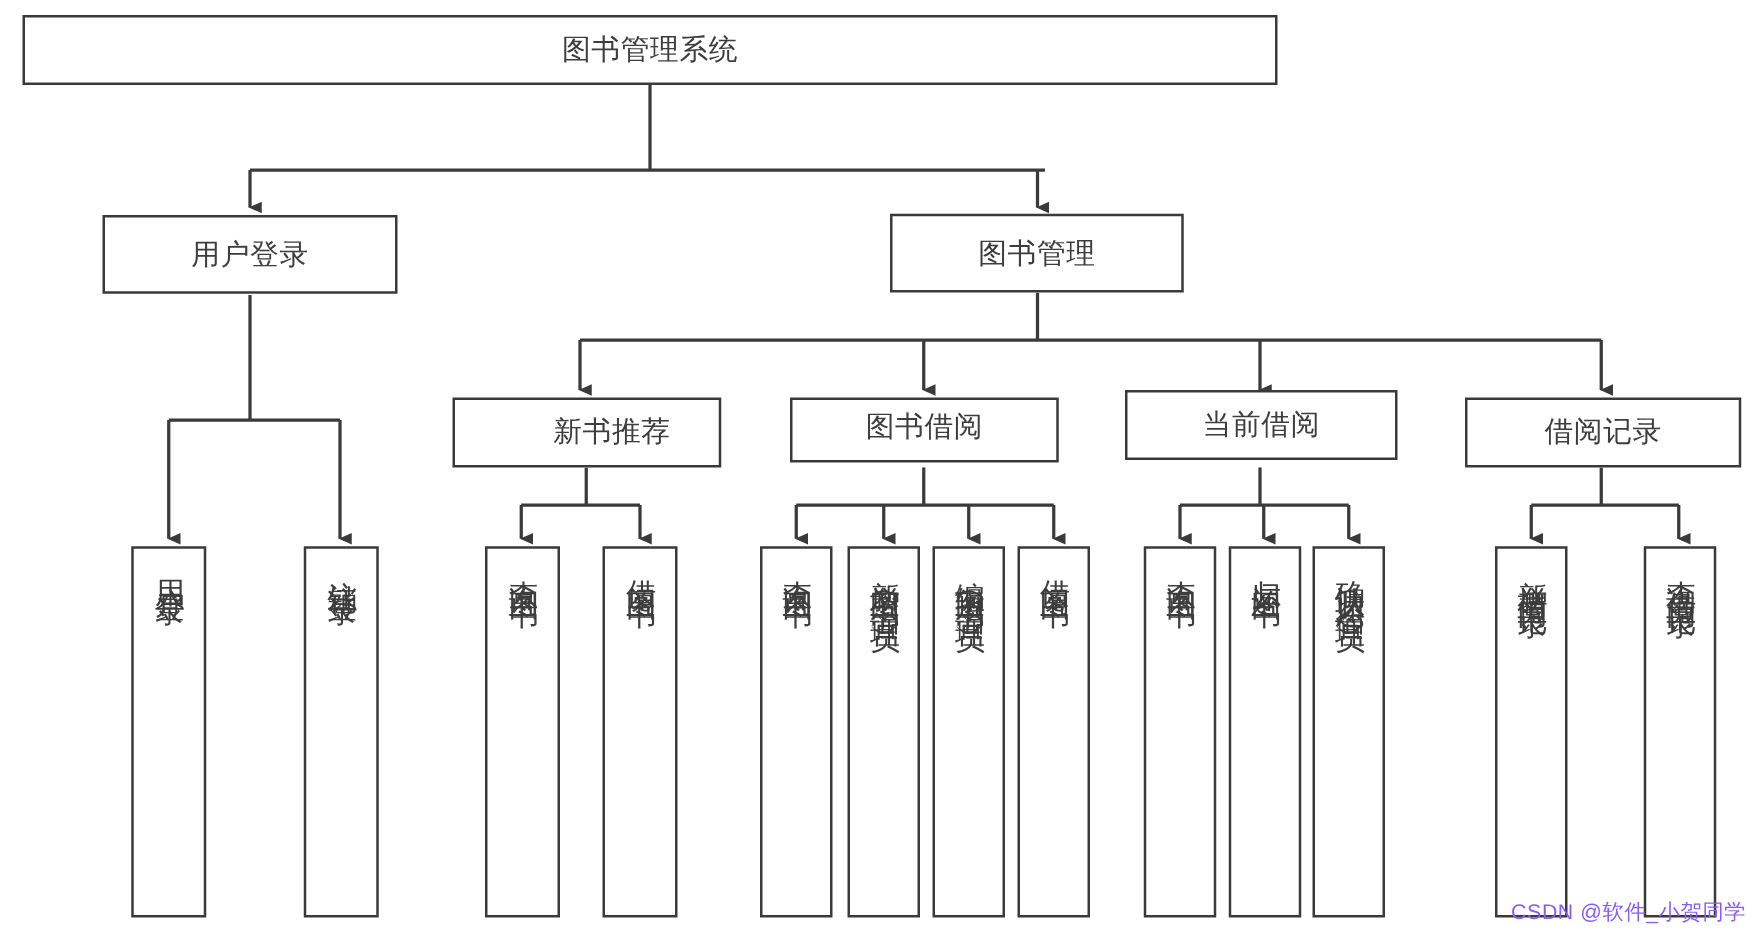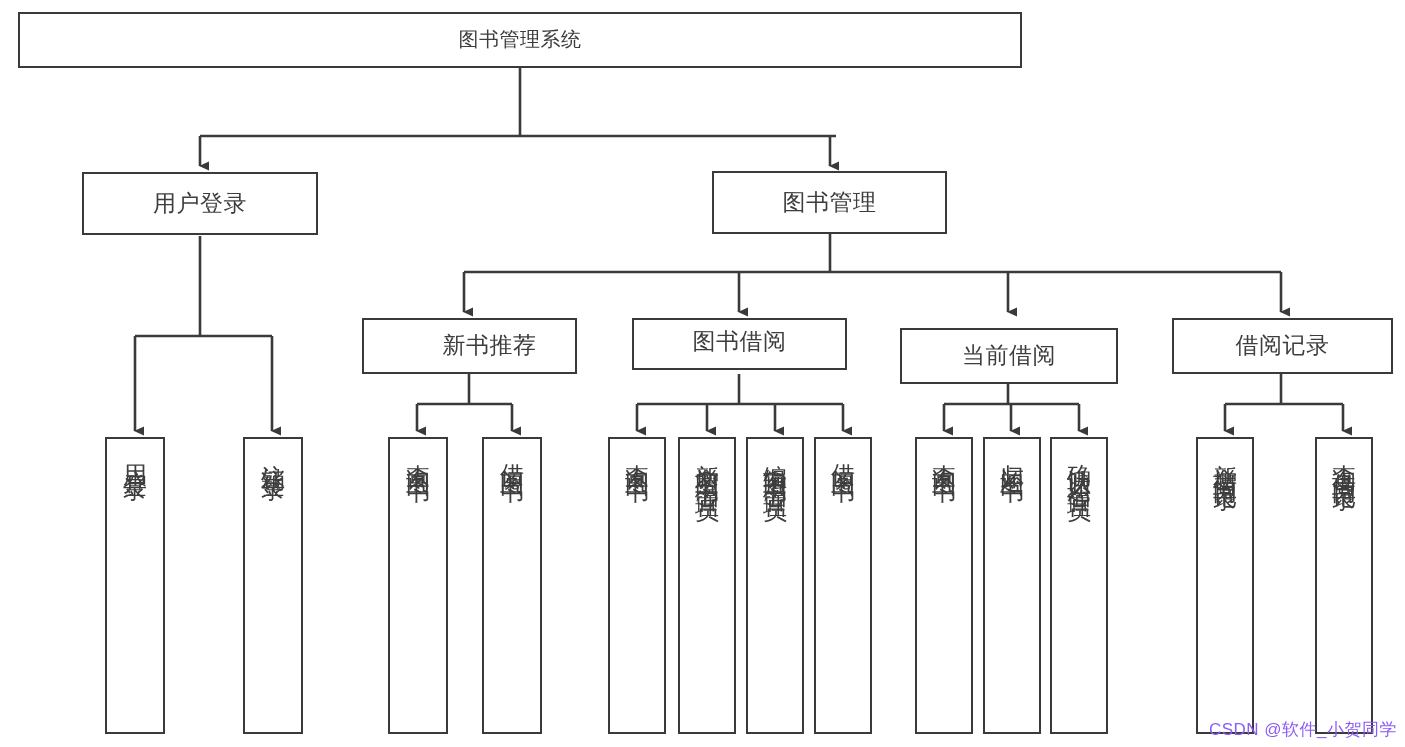--- a/index.html
+++ b/index.html
@@ -38,21 +38,21 @@
   .node-label {
     color: #3d3d3d;
     letter-spacing: 0.5px;
     line-height: 1.18;
     white-space: pre;
   }
   .h-node .node-label {
     font-size: 23px;
   }
   .root .node-label {
-    font-size: 20px;
+    font-size: 23px;
   }
   .v-node {
     align-items: flex-start;
     justify-content: center;
     padding-top: 6px;
   }
   .v-node .node-label {
     writing-mode: vertical-rl;
     text-orientation: upright;
     font-size: 24px;
@@ -139,21 +139,21 @@
   </div>
 
   <div class="node h-node" style="left:362px; top:318px; width:215px; height:56px;padding-left:40px;">
     <span class="node-label">新书推荐</span>
   </div>
 
   <div class="node h-node" style="left:632px; top:318px; width:215px; height:52px;font-family:Liberation Mono, monospace;">
     <span class="node-label">图书借阅</span>
   </div>
 
-  <div class="node h-node" style="left:900px; top:328px; width:218px; height:56px;">
+  <div class="node h-node" style="left:900px; top:312px; width:218px; height:56px;">
     <span class="node-label">当前借阅</span>
   </div>
 
   <div class="node h-node" style="left:1172px; top:318px; width:221px; height:56px;">
     <span class="node-label">借阅记录</span>
   </div>
 
   <div class="node v-node" style="left:105px; top:437px; width:60px; height:297px;">
     <span class="node-label">用户登录</span>
   </div>

